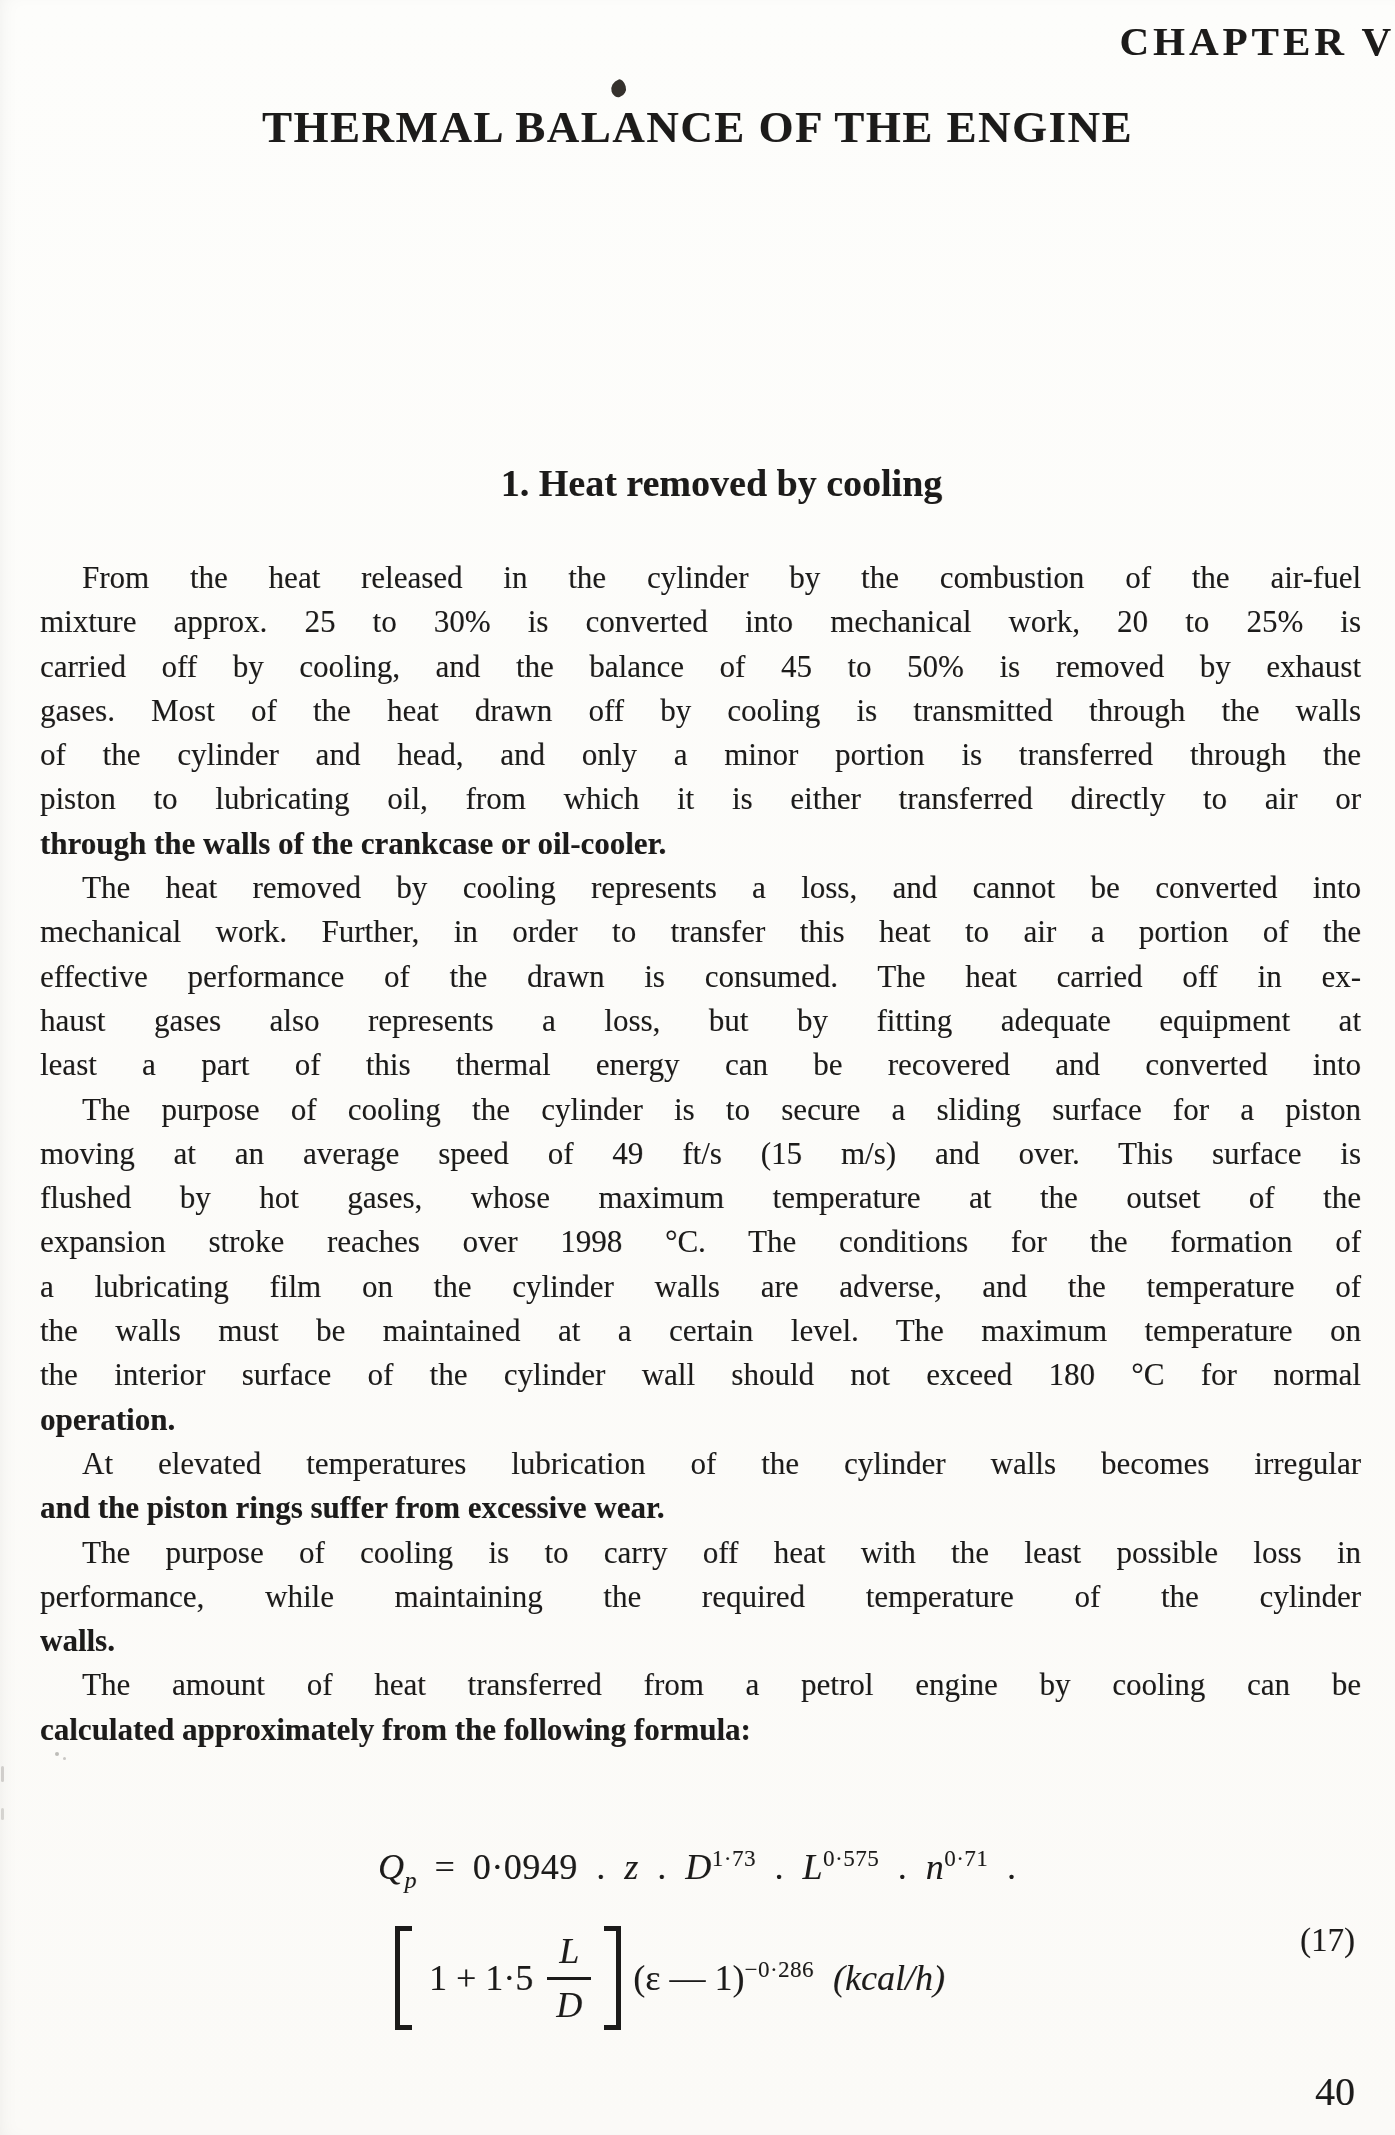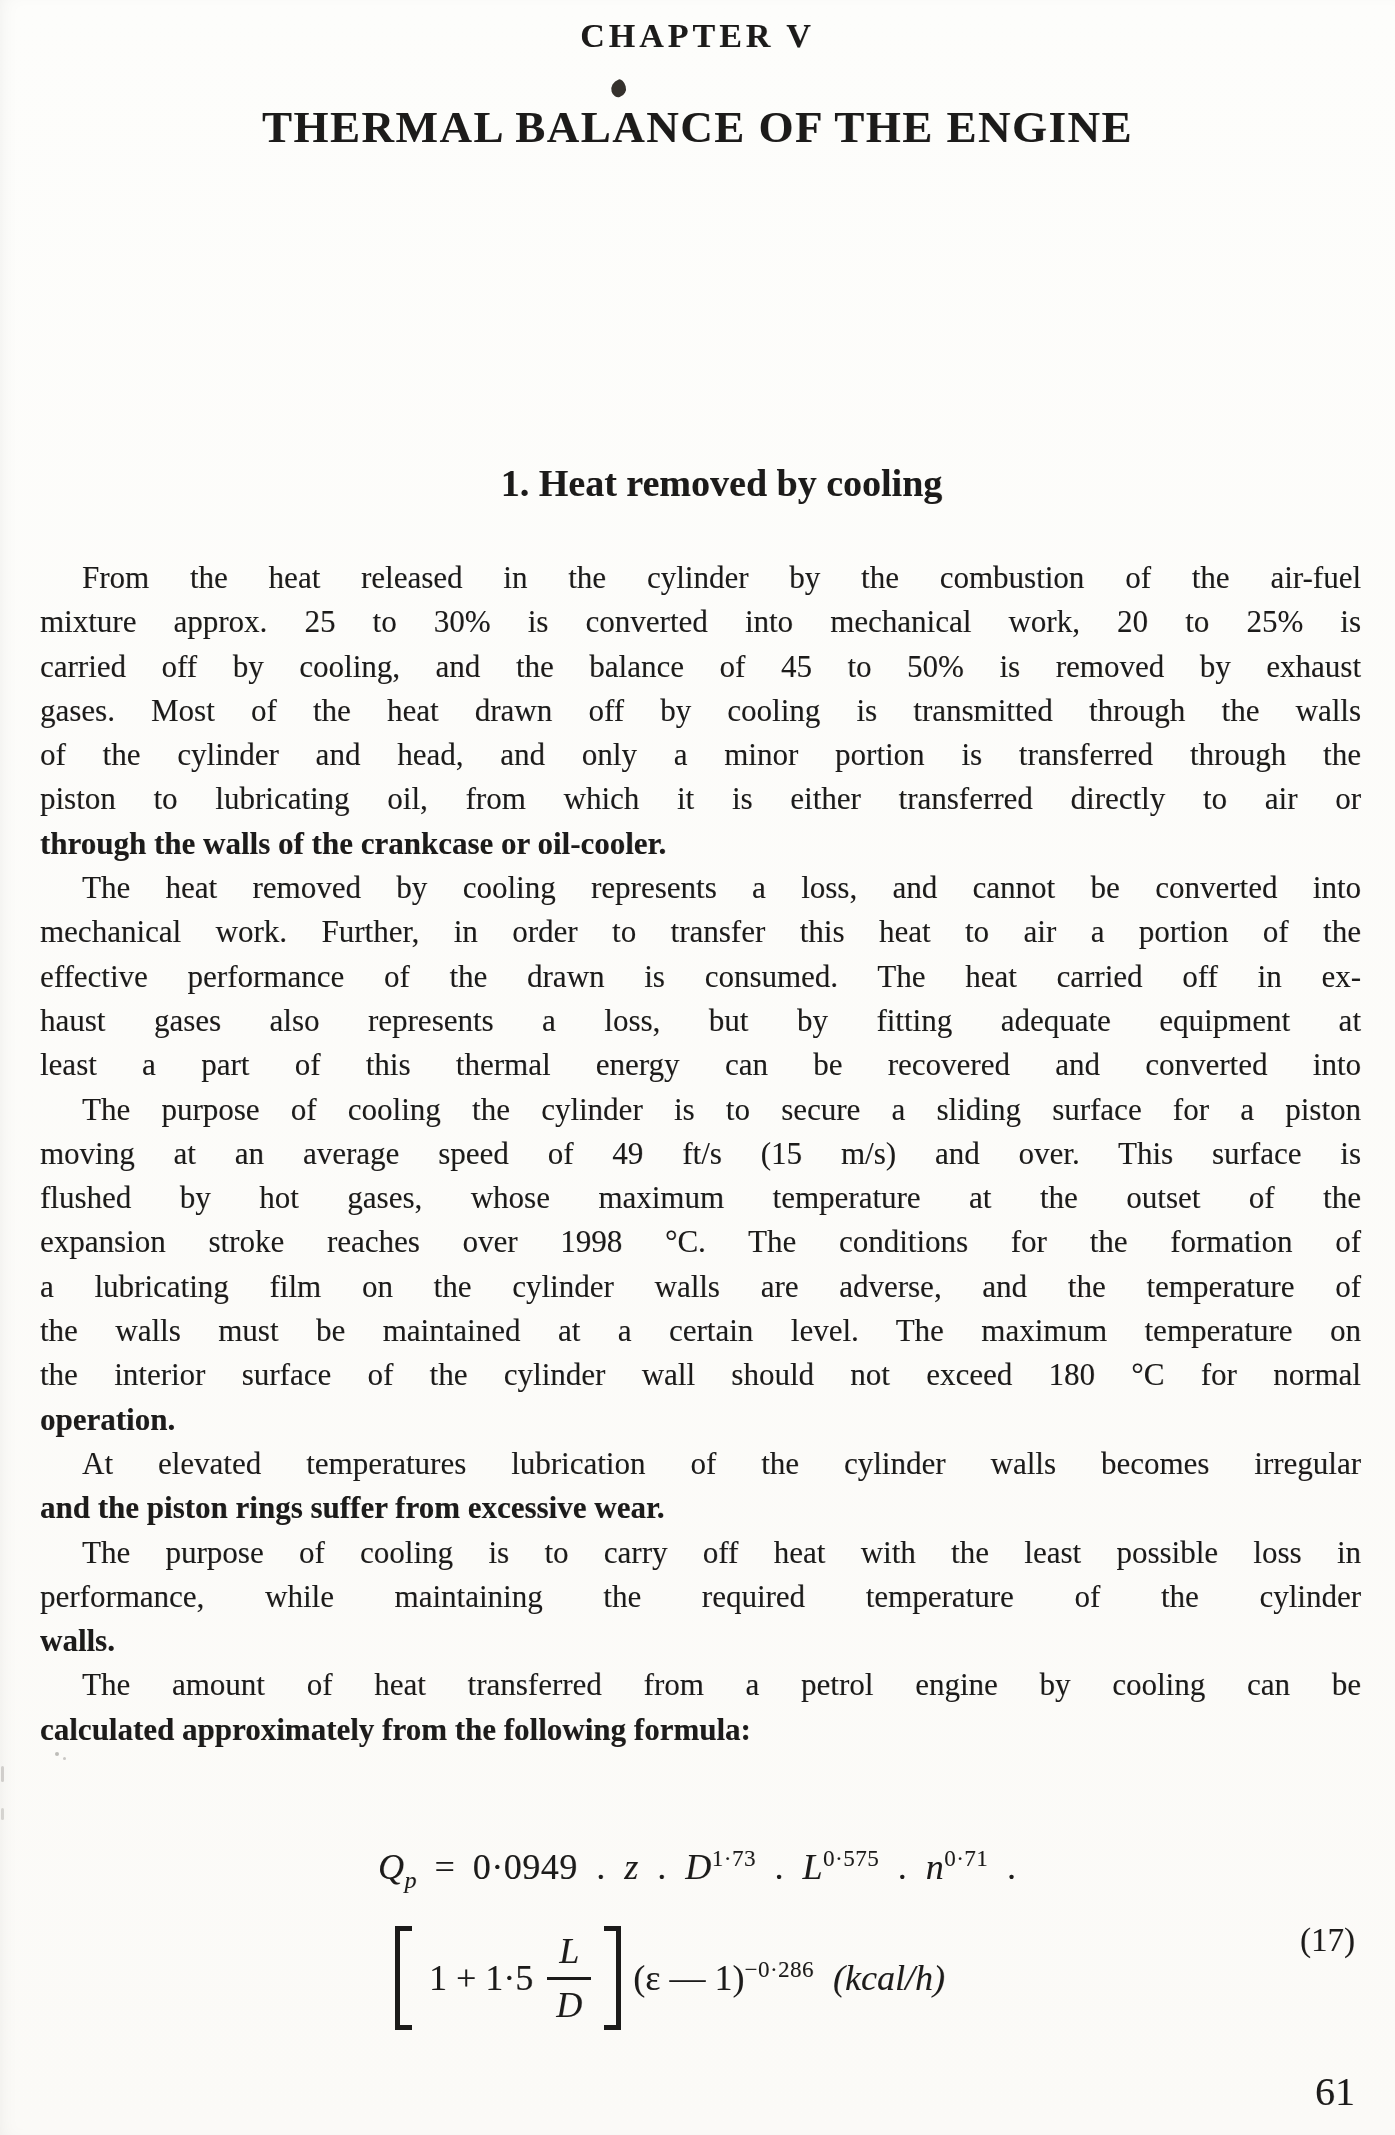--- a/index.html
+++ b/index.html
@@ -11,21 +11,21 @@
     background: linear-gradient(180deg, #fdfdfb 0%, #fbfaf7 100%);
     box-shadow: inset 10px 0 24px -16px rgba(0,0,0,0.10);
     overflow: hidden;
     font-family: "Liberation Serif", "DejaVu Serif", serif;
     color: #1c1b1a;
   }
   .txt { text-shadow: 0.4px 0.4px 0.6px rgba(30,28,26,0.30); }
 
   .chapter {
     position: absolute; top: 17px; left: 0; width: 100%;
-    text-align: center; font-size: 34px; font-weight: bold; letter-spacing: 4px;
+    text-align: right; font-size: 41px; font-weight: bold; letter-spacing: 4px;
   }
   .ornament {
     position: absolute; left: 611px; top: 80px;
     width: 15px; height: 17px; background: #35312d;
     border-radius: 70% 30% 60% 40% / 55% 50% 50% 45%;
     transform: rotate(-18deg);
   }
   .main-title {
     position: absolute; top: 101px; left: 0; width: 100%;
     text-align: center; font-size: 45px; font-weight: bold; letter-spacing: 1.5px;
@@ -162,20 +162,20 @@
     </span>
     <span class="bracket bracket-right"></span>
     <span class="post-group">
       <span>(ε — 1)</span><sup>−0·286</sup>
       <span class="units">(kcal/h)</span>
     </span>
   </div>
 
   <div class="eq-number txt">(17)</div>
 
-  <div class="page-number txt">61</div>
+  <div class="page-number txt">40</div>
 
   <div class="speck speck-1"></div>
   <div class="speck speck-2"></div>
   <div class="speck speck-3"></div>
   <div class="speck speck-4"></div>
 
 </div>
 
 </body></html>

